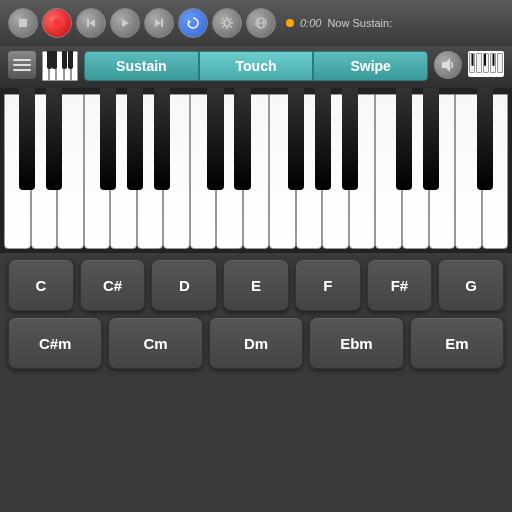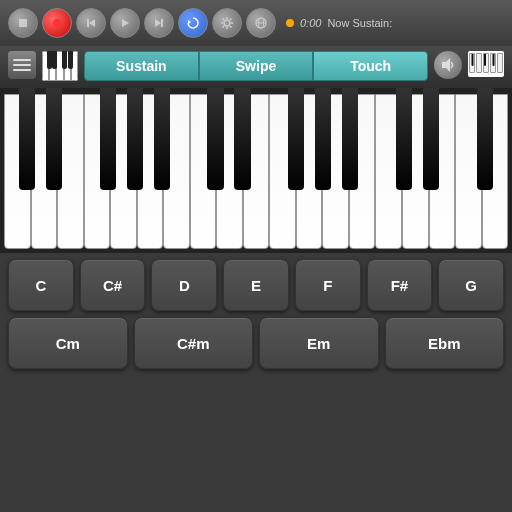--- a/index.html
+++ b/index.html
@@ -329,22 +329,22 @@
       <div class="piano-icon-white"></div>
     </div>
     <div class="piano-icon-black" style="left:13%"></div>
     <div class="piano-icon-black" style="left:29%"></div>
     <div class="piano-icon-black" style="left:56%"></div>
     <div class="piano-icon-black" style="left:72%"></div>
   </div>
 
   <div class="mode-tabs">
     <div class="mode-tab">Sustain</div>
+    <div class="mode-tab active">Touch</div>
     <div class="mode-tab">Swipe</div>
-    <div class="mode-tab active">Touch</div>
   </div>
 
   <div class="speaker-btn">
     <svg width="16" height="16" viewBox="0 0 16 16">
       <polygon points="2,5 6,5 10,1 10,15 6,11 2,11" fill="#ddd"></polygon>
       <path d="M11,5 Q14,8 11,11" stroke="#ddd" stroke-width="1.5" fill="none"></path>
     </svg>
   </div>
 
   <div style="width:36px;height:26px;background:white;border-radius:2px;overflow:hidden;display:flex;align-items:flex-start;padding:2px 1px;gap:1px;flex-shrink:0;">
@@ -409,18 +409,19 @@
   <div class="chord-row" id="chord-row-1">
       <div class="chord-btn">C</div>
       <div class="chord-btn">C#</div>
       <div class="chord-btn">D</div>
       <div class="chord-btn">E</div>
       <div class="chord-btn">F</div>
       <div class="chord-btn">F#</div>
       <div class="chord-btn">G</div>
     </div>
   <div class="chord-row" id="chord-row-2">
+      <div class="chord-btn">C#m</div>
       <div class="chord-btn">Cm</div>
-      <div class="chord-btn">C#m</div>
+      <div class="chord-btn">Dm</div>
+      <div class="chord-btn">Ebm</div>
       <div class="chord-btn">Em</div>
-      <div class="chord-btn">Ebm</div>
     </div>
 </div>
 
 </body></html>

